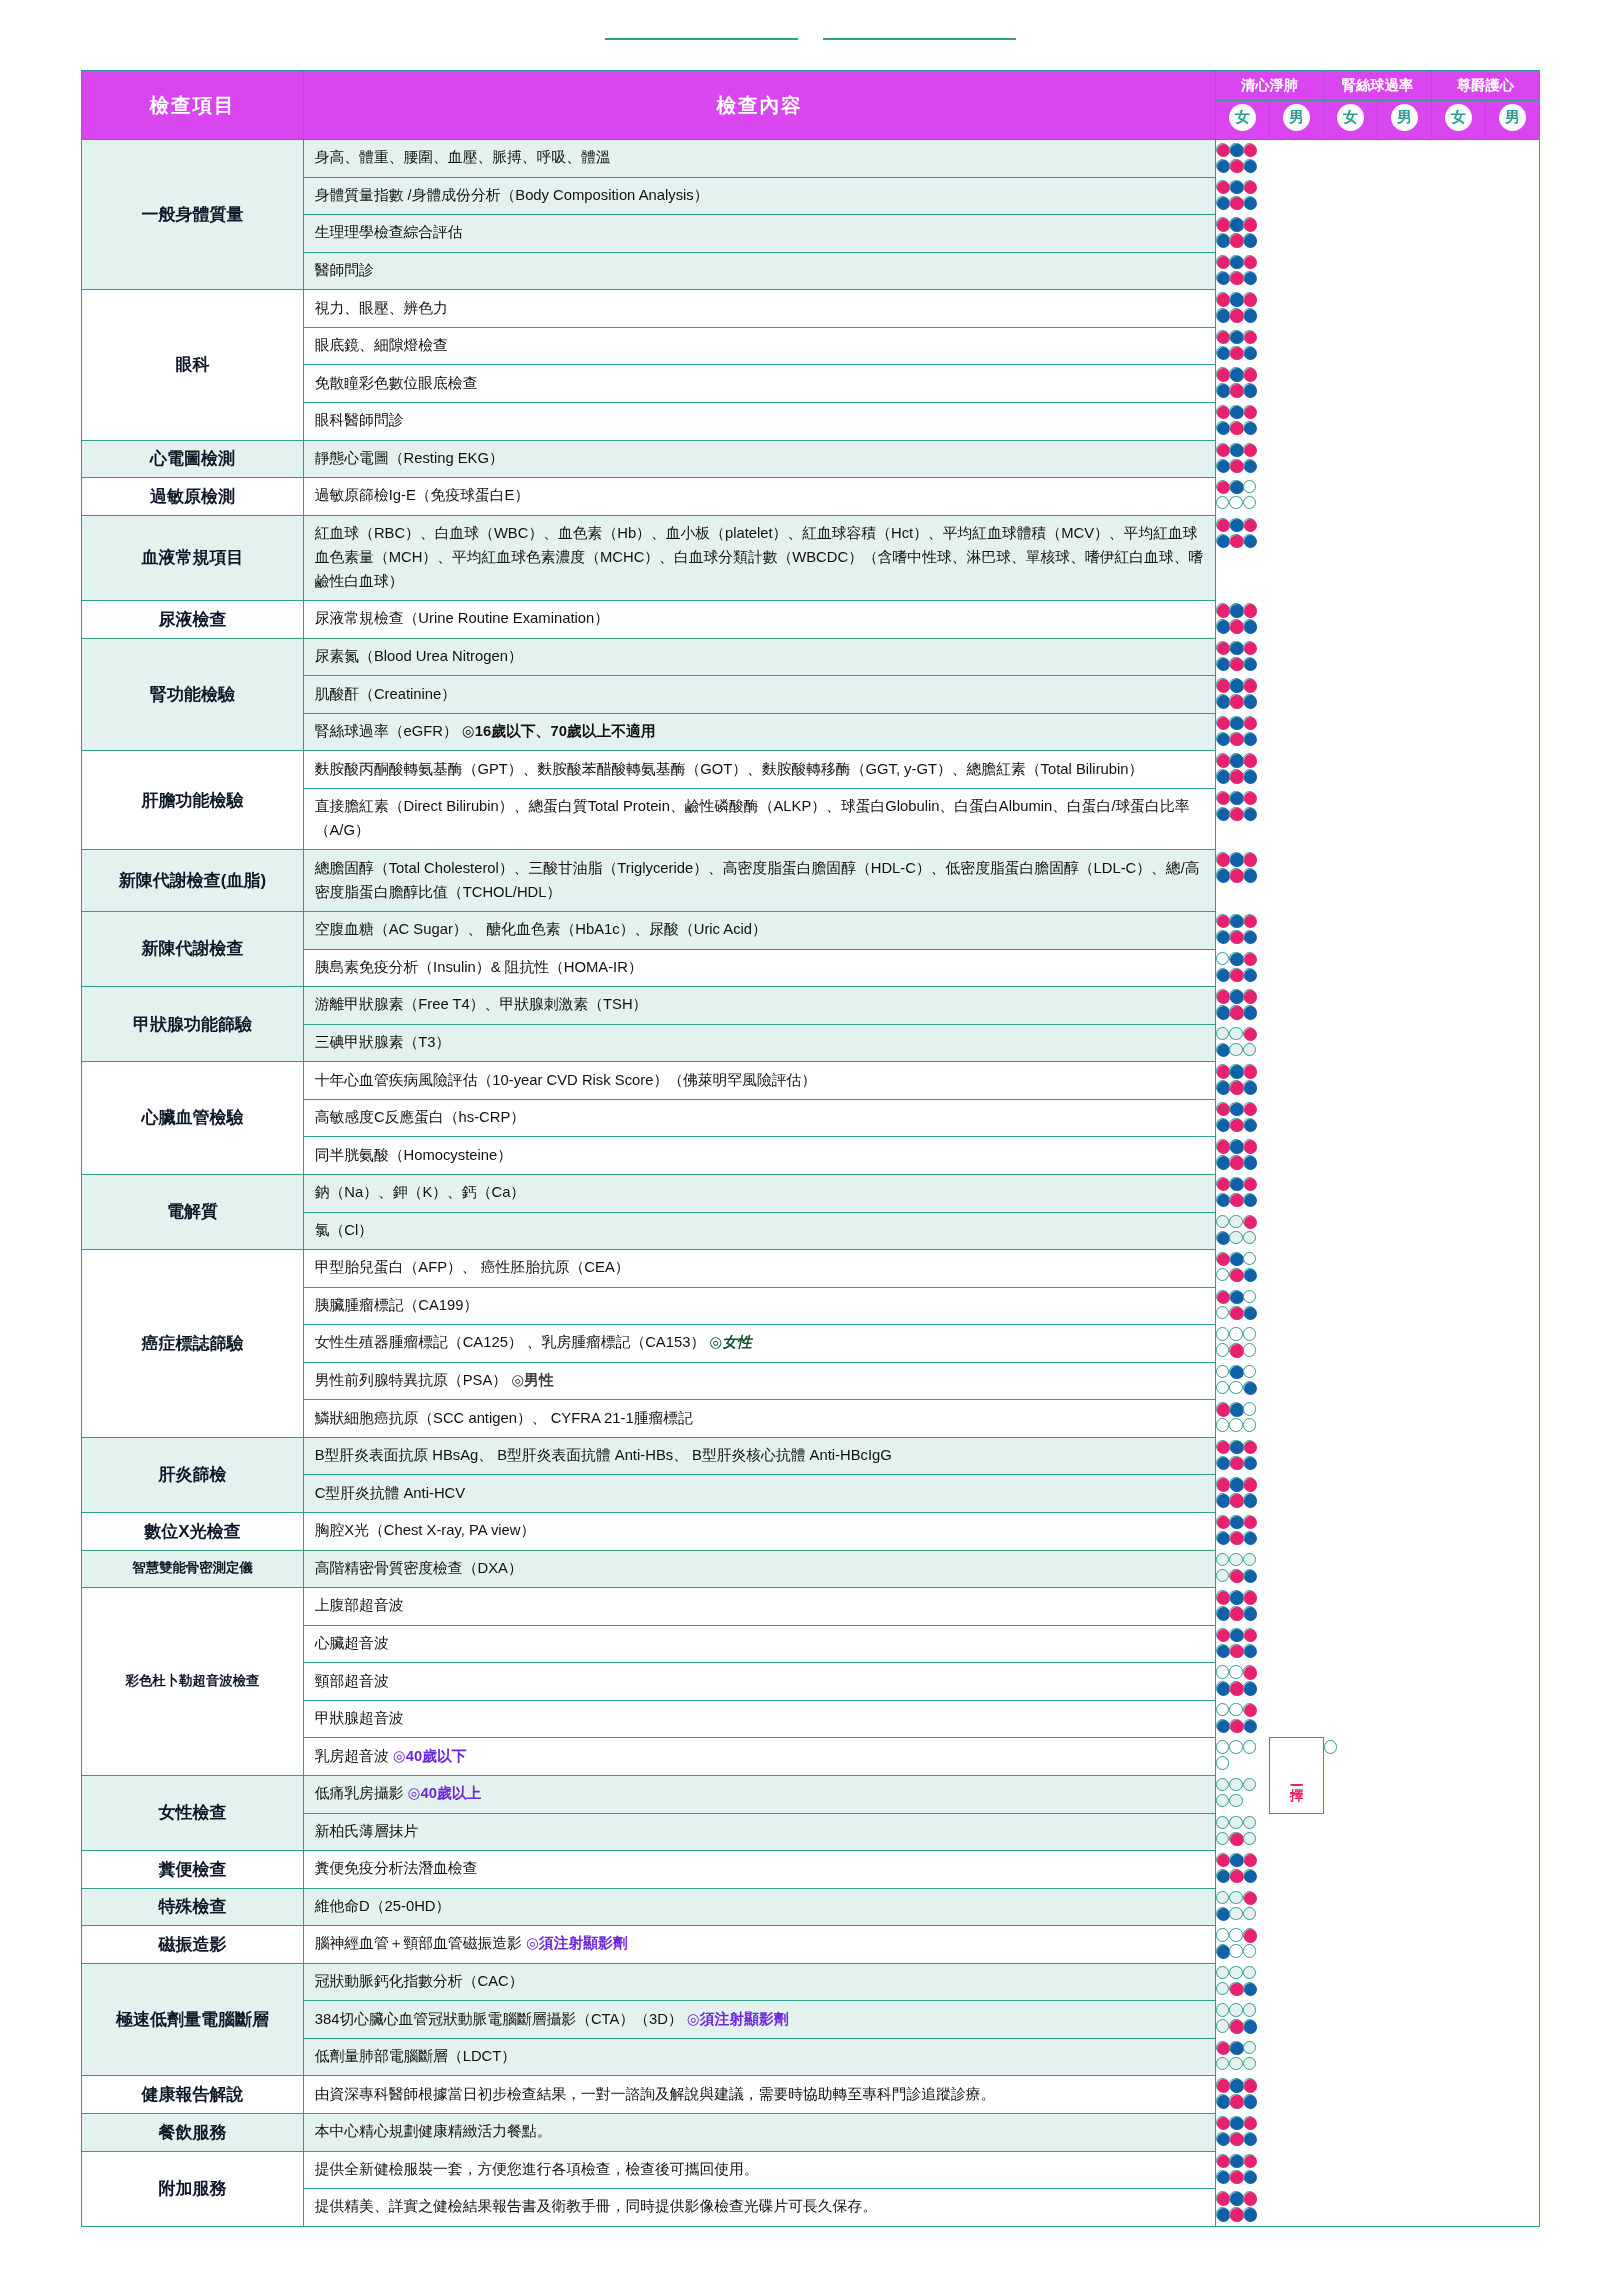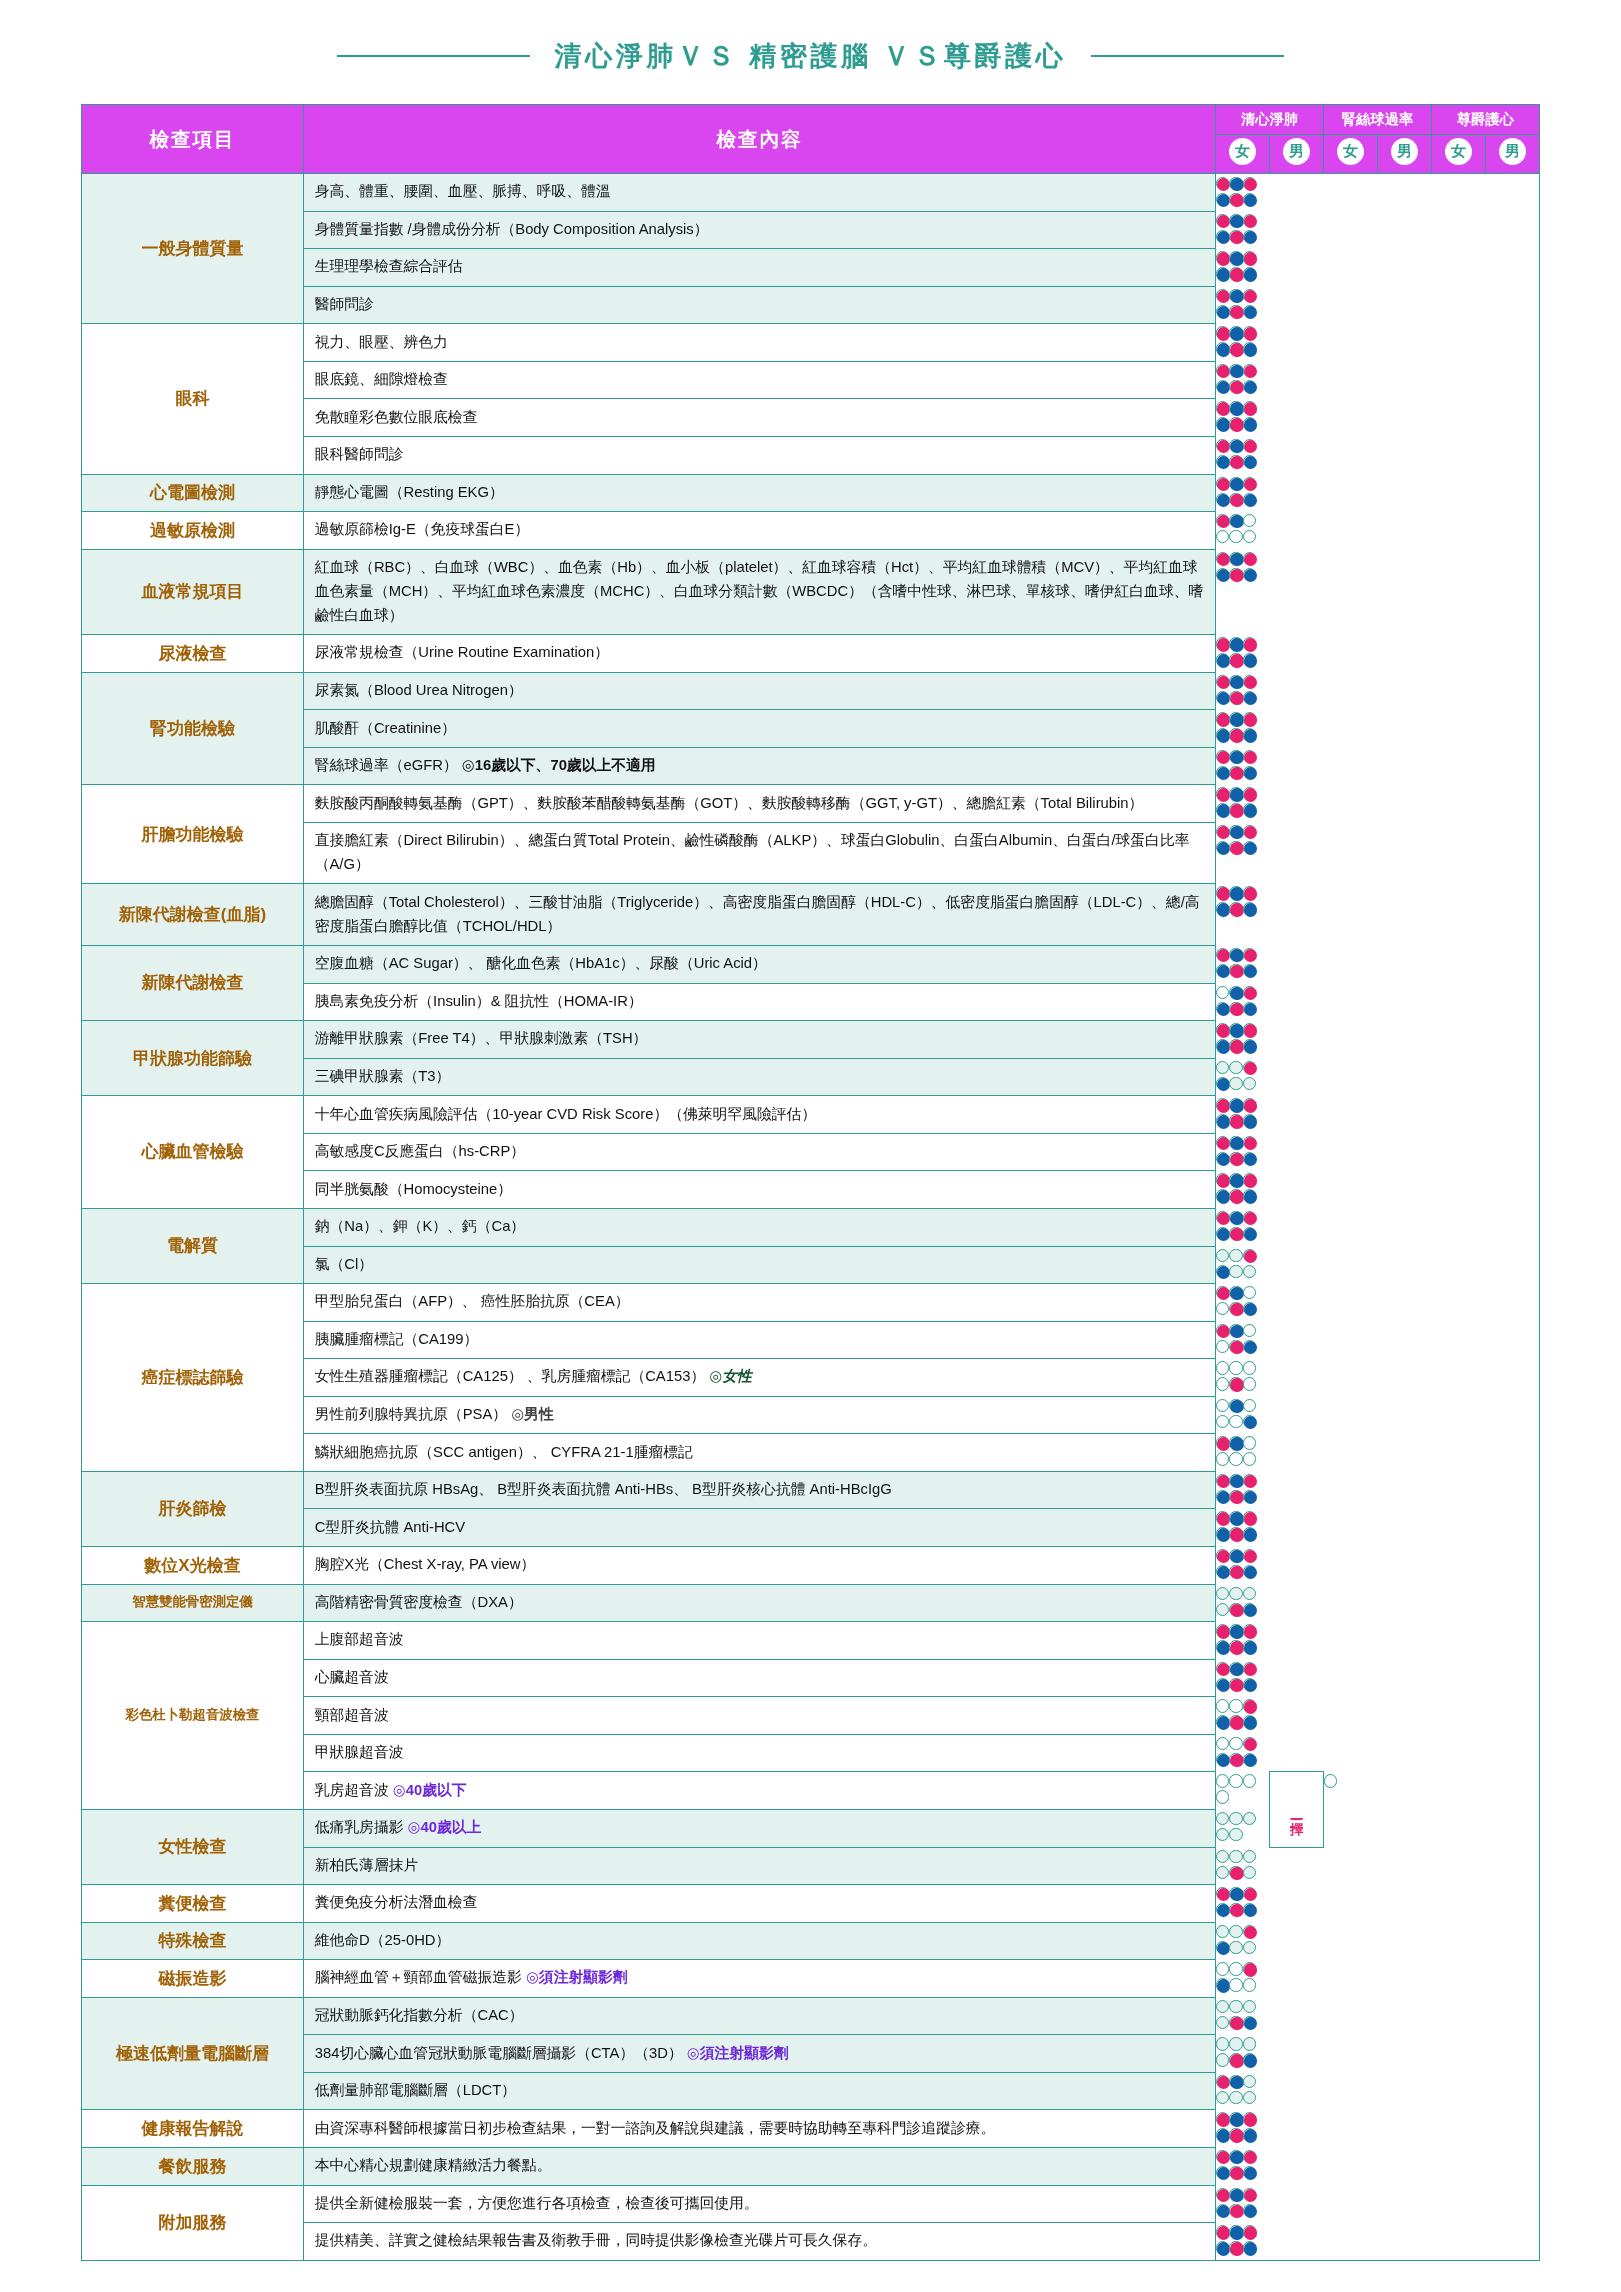--- a/index.html
+++ b/index.html
@@ -51,21 +51,21 @@
     height:39px; text-align:center; border-top:none; padding-bottom:4.5px;
   }
   .sexbubble {
     display:inline-flex; align-items:center; justify-content:center;
     width:27px; height:27px; border-radius:50%;
     background:#ffffff; color:#2e9c90; font-size:15px; font-weight:bold;
   }
 
   
   td.cat {
-    text-align:center; font-size:17px; font-weight:bold; color:#a16207;
+    text-align:center; font-size:17px; font-weight:bold; color:#0f172a;
     padding:3.6px 1.8px; line-height:1.25;
   }
   td.cat.small { font-size:13.4px; }
   td.desc {
     font-size:14.8px; line-height:1.62; padding:6.3px 9px 6.3px 10.7px;
     color:#111;
   }
   td.dot { text-align:center; padding:0; }
 
   tr.tint td { background:#e3f2ef; }
@@ -90,21 +90,20 @@
   }
   td.choose { text-align:center; padding:1.8px 0; }
 </style>
 </head>
 <body>
 
 <div class="page">
 
   <div class="title-bar">
     <span class="title-rule left"></span>
-    <span class="page-title">清心淨肺ＶＳ 精密護腦 ＶＳ尊爵護心</span>
     <span class="title-rule right"></span>
   </div>
 
   <table class="matrix">
     <colgroup>
       <col class="c-cat">
         <col class="c-desc">
       <col class="c-dot">
         <col class="c-dot">
         <col class="c-dot">

